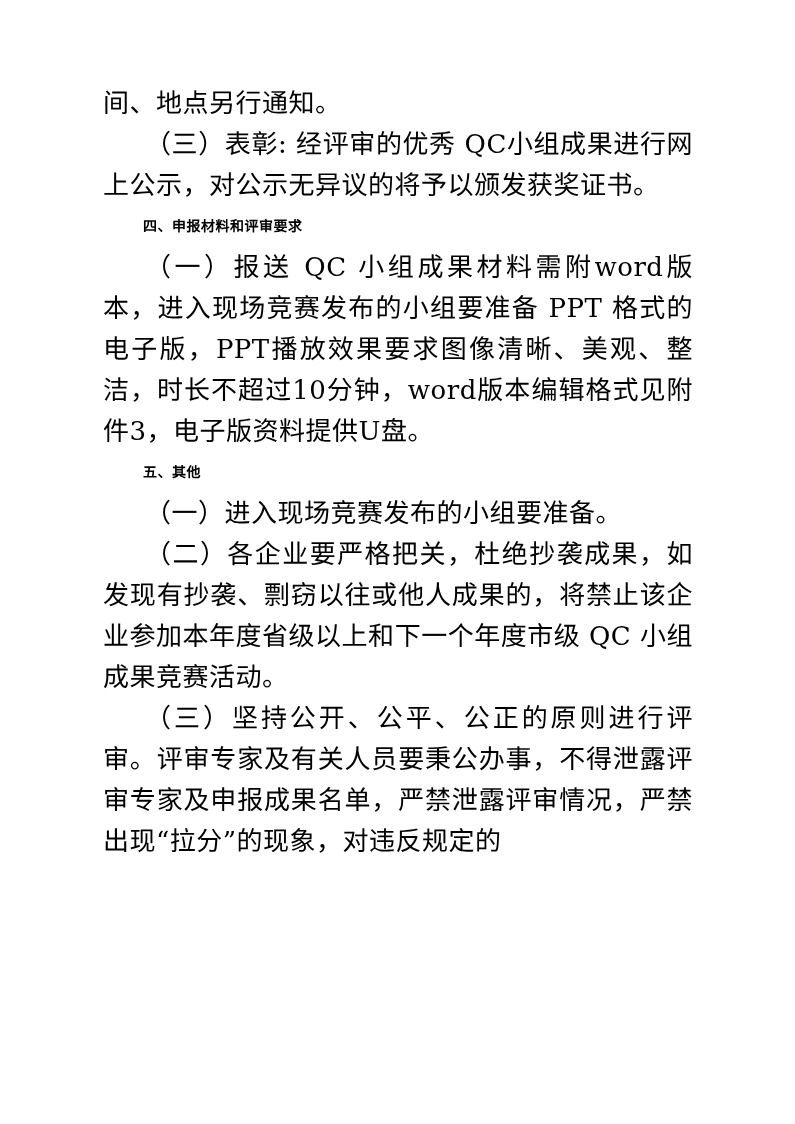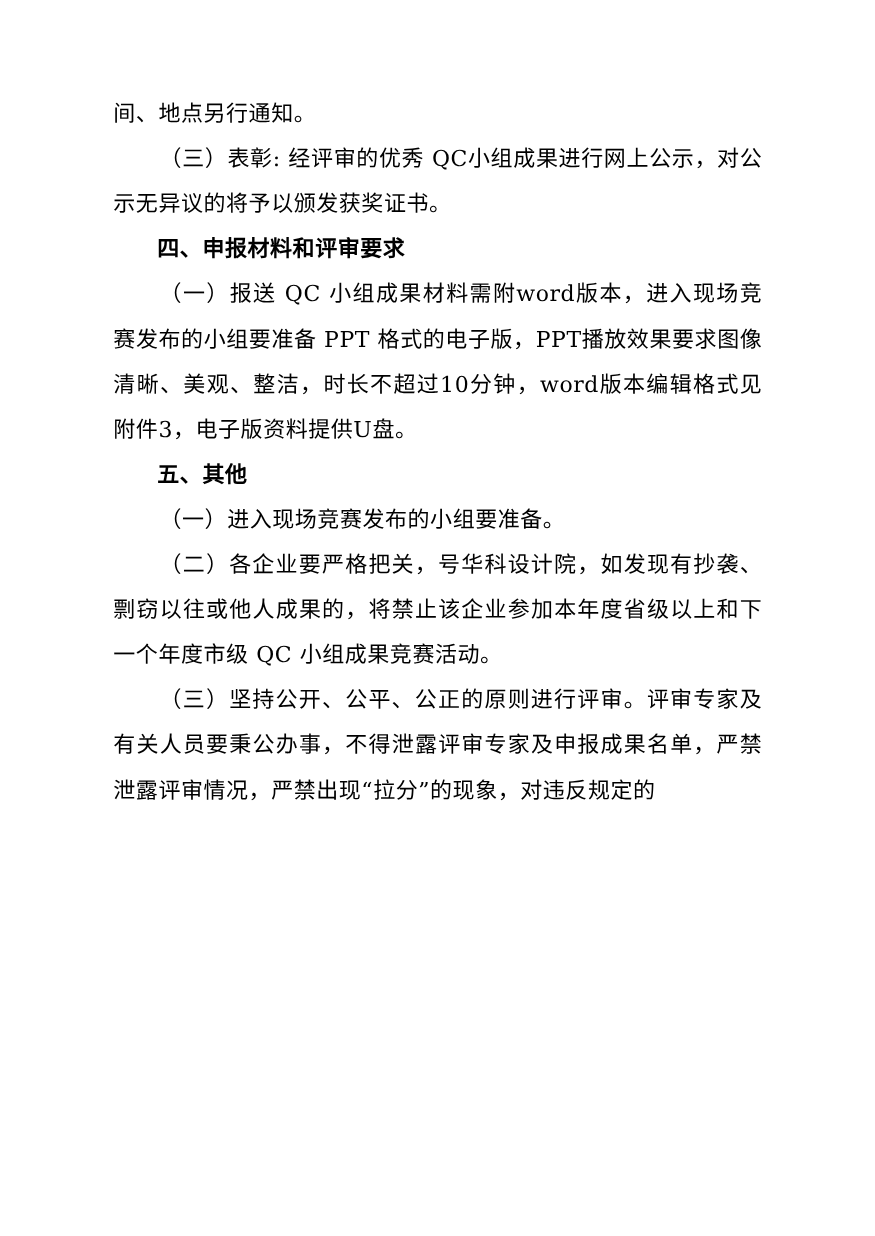--- a/index.html
+++ b/index.html
@@ -17,49 +17,49 @@
   }
   .doc-content {
     position: absolute;
     top: 83px;
     left: 103px;
     width: 590px;
     box-sizing: border-box;
   }
   .para {
     font-family: "DejaVu Serif", "Liberation Serif", serif;
-    font-size: 20px;
+    font-size: 26px;
     line-height: 41px;
     color: #000000;
     margin: 0;
     text-align: justify;
     letter-spacing: 0.5px;
     word-break: break-all;
   }
   .para.indent {
     text-indent: 42px;
   }
   .heading {
     font-family: "DejaVu Sans", "Liberation Sans", sans-serif;
     font-weight: bold;
-    font-size: 20px;
+    font-size: 14px;
     line-height: 41px;
     color: #000000;
     margin: 0;
     text-indent: 40px;
     letter-spacing: 0.5px;
   }
 </style>
 </head>
 <body>
 
 <div class="page">
   <div class="doc-content">
     <p class="para">间、地点另行通知。</p>
     <p class="para indent">（三）表彰: 经评审的优秀 QC小组成果进行网上公示，对公示无异议的将予以颁发获奖证书。</p>
     <p class="heading">四、申报材料和评审要求</p>
     <p class="para indent">（一）报送 QC 小组成果材料需附word版本，进入现场竞赛发布的小组要准备 PPT 格式的电子版，PPT播放效果要求图像清晰、美观、整洁，时长不超过10分钟，word版本编辑格式见附件3，电子版资料提供U盘。</p>
     <p class="heading">五、其他</p>
     <p class="para indent">（一）进入现场竞赛发布的小组要准备。</p>
-    <p class="para indent">（二）各企业要严格把关，号华科设计院，如发现有抄袭、剽窃以往或他人成果的，将禁止该企业参加本年度省级以上和下一个年度市级 QC 小组成果竞赛活动。</p>
+    <p class="para indent">（二）各企业要严格把关，杜绝抄袭成果，如发现有抄袭、剽窃以往或他人成果的，将禁止该企业参加本年度省级以上和下一个年度市级 QC 小组成果竞赛活动。</p>
     <p class="para indent">（三）坚持公开、公平、公正的原则进行评审。评审专家及有关人员要秉公办事，不得泄露评审专家及申报成果名单，严禁泄露评审情况，严禁出现“拉分”的现象，对违反规定的</p>
   </div>
 </div>
 
 </body></html>

